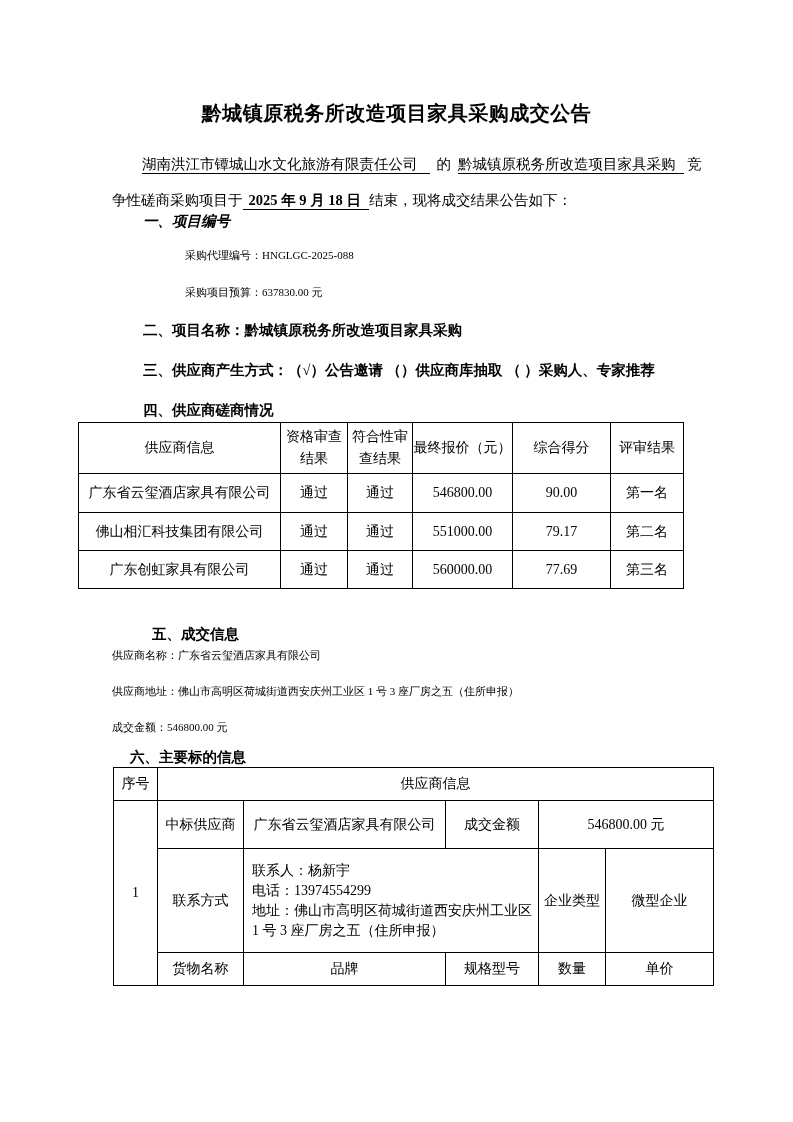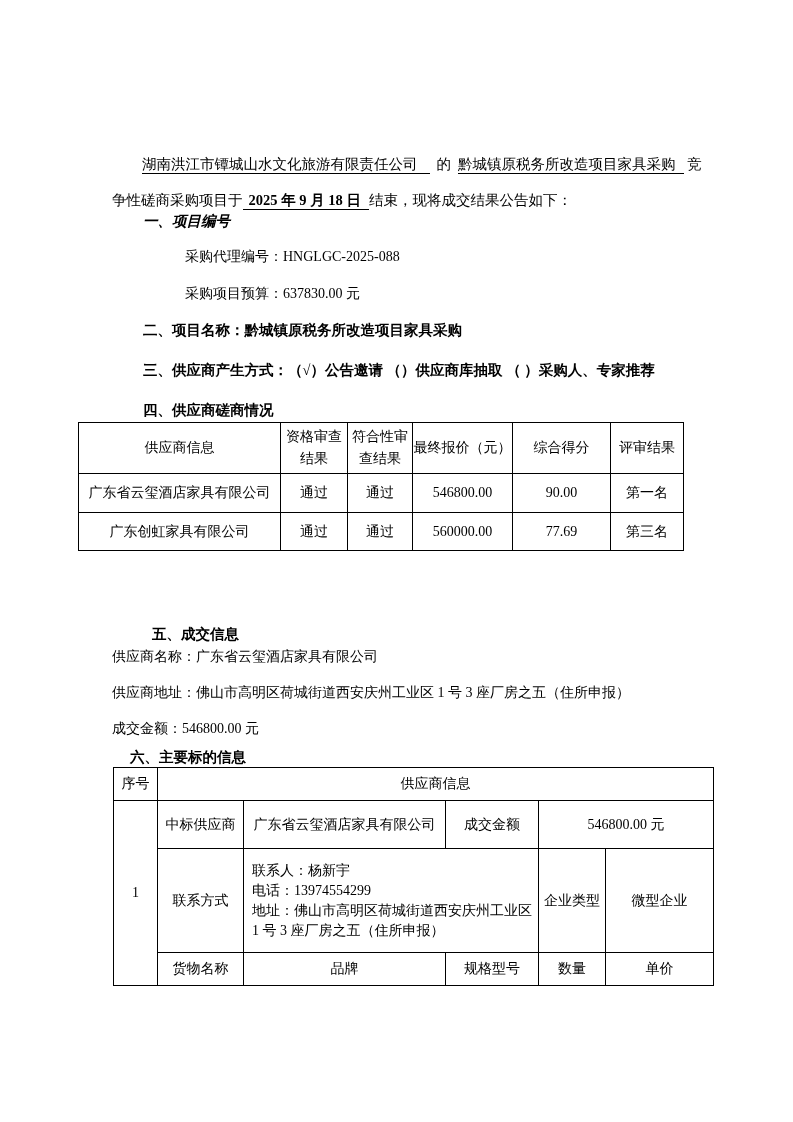--- a/index.html
+++ b/index.html
@@ -34,21 +34,21 @@
   .u-company { padding-right: 12px; }
   .u-project { padding-right: 8px; }
   .u-date { padding-left: 6px; padding-right: 8px; font-weight: bold; }
   .conn { margin: 0 7px; }
   .sec-heading {
     font-family: "Liberation Sans", "DejaVu Sans", sans-serif;
     font-weight: bold;
     font-size: 14.5px;
     white-space: nowrap;
   }
-  .plain-line { white-space: nowrap; font-size: 14px; }
+  .plain-line { white-space: nowrap; font-size: 11px; }
   .sec3-options { font-family: "Liberation Serif", "DejaVu Serif", serif; font-weight: bold; }
 
   table { border-collapse: collapse; table-layout: fixed; background: #fff; }
   td, th {
     border: 1.5px solid #000;
     font-weight: normal;
     font-size: 14px;
     text-align: center;
     vertical-align: middle;
     padding: 1px 2px;
@@ -64,20 +64,21 @@
     vertical-align: middle;
     padding: 4px 4px 4px 8px;
     line-height: 25px;
   }
 </style>
 </head>
 <body>
 
 <div class="page">
 
+  <div class="abs doc-title">黔城镇原税务所改造项目家具采购成交公告</div>
 
   <div class="abs intro">
     <span class="indent"></span><span class="u u-company">湖南洪江市镡城山水文化旅游有限责任公司</span><span class="conn">的</span><span class="u u-project">黔城镇原税务所改造项目家具采购</span> <span>竞</span><br>
     <span>争性磋商采购项目于</span><span class="u u-date">2025 年 9 月 18 日</span><span>结束，现将成交结果公告如下：</span>
   </div>
 
   <div class="abs sec-heading" style="top:212px; left:143px;font-style:italic;">一、项目编号</div>
   <div class="abs plain-line" style="top:248px; left:185px;">采购代理编号：HNGLGC-2025-088</div>
   <div class="abs plain-line" style="top:285px; left:185px;">采购项目预算：637830.00 元</div>
 
@@ -107,20 +108,28 @@
       <th>综合得分</th>
       <th>评审结果</th>
     </tr>
     <tr style="height:39px">
       <td>广东省云玺酒店家具有限公司</td>
       <td>通过</td>
       <td>通过</td>
       <td>546800.00</td>
       <td>90.00</td>
       <td>第一名</td>
+    </tr>
+    <tr style="height:38px">
+      <td>佛山相汇科技集团有限公司</td>
+      <td>通过</td>
+      <td>通过</td>
+      <td>551000.00</td>
+      <td>79.17</td>
+      <td>第二名</td>
     </tr>
     <tr style="height:38px">
       <td>广东创虹家具有限公司</td>
       <td>通过</td>
       <td>通过</td>
       <td>560000.00</td>
       <td>77.69</td>
       <td>第三名</td>
     </tr>
   </tbody>

